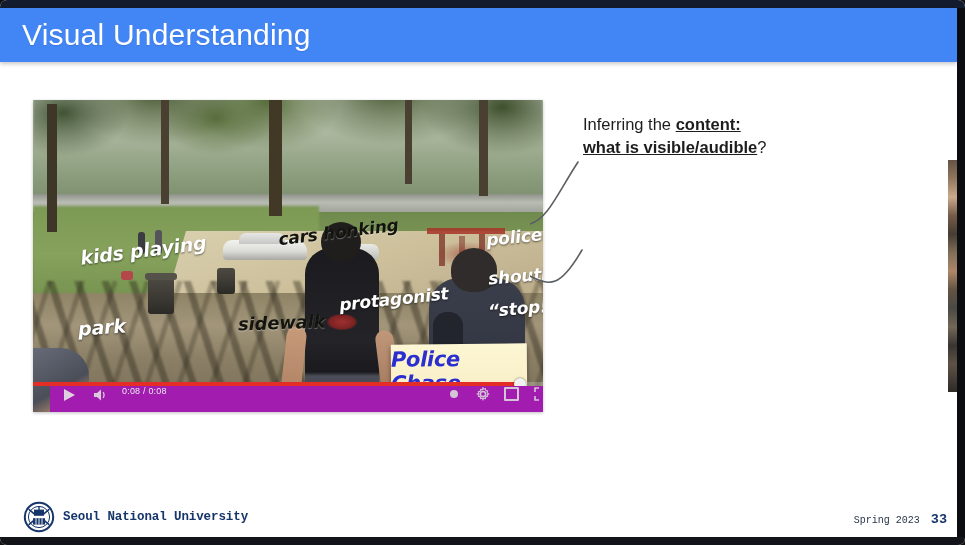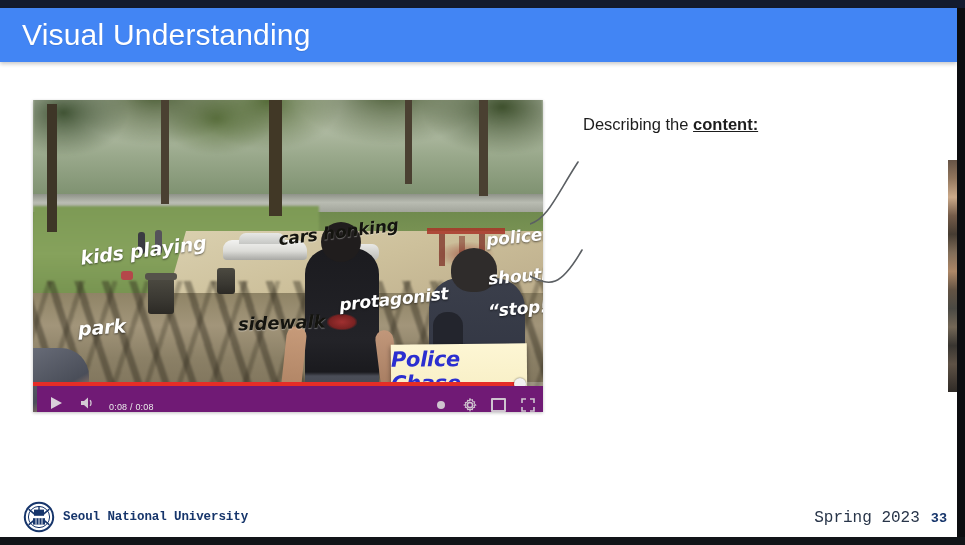--- a/index.html
+++ b/index.html
@@ -3,21 +3,21 @@
 <meta charset="utf-8">
 <title>Visual Understanding</title>
 <style>
   html,body{margin:0;padding:0;background:#111;}
   body{
     font-family:"Liberation Sans","DejaVu Sans",sans-serif;
     width:965px;height:545px;overflow:hidden;position:relative;
   }
   #slide{
     position:absolute;left:0;top:0;width:965px;height:545px;
-    background:#ffffff;overflow:hidden;
+    background:#ffffff;overflow:hidden;border-radius:7px;
   }
   
   .top-bezel{
     position:absolute;left:0;top:0;width:965px;height:8px;
     background:#131b2e;
   }
   .bottom-bezel{
     position:absolute;left:0;bottom:0;width:965px;height:8px;
     background:#111418;
   }
@@ -216,22 +216,22 @@
   
   .progress-row{
     position:absolute;left:0;bottom:26px;width:100%;height:4px;background:rgba(255,255,255,.22);
   }
   .progress-fill{position:absolute;left:0;top:0;height:100%;width:95.5%;background:#e52d27;}
   .progress-knob{
     position:absolute;left:94.3%;top:-4px;width:12px;height:12px;border-radius:50%;
     background:#f1f1f1;box-shadow:0 0 2px rgba(0,0,0,.6);
   }
   .ctrl-bar{
-    position:absolute;left:4px;bottom:0;width:100%;height:26px;
-    background:#701a75;display:flex;align-items:flex-end;
+    position:absolute;left:17px;bottom:0;width:100%;height:26px;
+    background:#a21caf;display:flex;align-items:flex-start;
   }
   .ctrl{display:flex;align-items:center;justify-content:center;opacity:.88;}
   .ctrl-play{margin-left:10px;width:18px;height:18px;}
   .ctrl-vol{margin-left:14px;width:18px;height:18px;}
   .ctrl-time{
     margin-left:12px;color:#eaeaea;font-size:9px;
     font-family:"Liberation Sans",sans-serif;letter-spacing:.2px;
   }
   .ctrl-right{margin-left:auto;display:flex;align-items:center;gap:14px;margin-right:12px;}
   .ctrl-right .ctrl{width:15px;height:15px;}
@@ -248,21 +248,21 @@
   
   .connectors{position:absolute;left:530px;top:100px;width:70px;height:300px;pointer-events:none;}
   
   .footer{position:absolute;left:11px;bottom:8px;width:964px;height:52px;font-family:Liberation Mono, monospace;}
   .logo-wrap{position:absolute;left:12px;bottom:4px;display:flex;align-items:center;gap:8px;}
   .crest{width:32px;height:32px;flex:none;}
   .uni-lines{display:flex;flex-direction:column;line-height:1.18;}
   .uni-1{font-size:12.5px;font-weight:700;color:#16356b;letter-spacing:-.1px;}
   .uni-2{font-size:11.5px;font-weight:400;color:#3a4a66;letter-spacing:-.1px;}
   .foot-right{position:absolute;right:28px;bottom:10px;display:flex;align-items:baseline;gap:11px;}
-  .term{font-size:16px;color:#283549;text-align:center;}
+  .term{font-size:10px;color:#283549;text-align:center;}
   .pageno{font-size:13.5px;color:#16356b;font-weight:700;}
 </style>
 </head>
 <body>
 
 <div id="slide">
 
   <div class="top-bezel"></div>
 
   <div class="title-banner">
@@ -355,21 +355,22 @@
       </div>
     </div>
   </div>
 
   <svg class="connectors" viewBox="0 0 70 300" preserveAspectRatio="none">
     <path d="M0 124 C18 118, 26 96, 48 62" fill="none" stroke="#5b5f63" stroke-width="1.6" stroke-linecap="round"></path>
     <path d="M0 176 C20 186, 30 188, 52 150" fill="none" stroke="#5b5f63" stroke-width="1.6" stroke-linecap="round"></path>
   </svg>
 
   <div class="explain" id="exp1">
-    <div><span>Describing the </span><b>content:</b></div>
+    <div><span>Inferring the </span><b>content:</b></div>
+    <div><b>what is visible/audible</b><span>?</span></div>
   </div>
   <div class="explain" id="exp2">
   </div>
 
   <div class="footer">
     <div class="logo-wrap">
       <svg class="crest" viewBox="0 0 32 32" aria-hidden="true">
         <circle cx="16" cy="16" r="14.2" fill="none" stroke="#16356b" stroke-width="2"></circle>
         <circle cx="16" cy="16" r="10.6" fill="none" stroke="#16356b" stroke-width="1"></circle>
         <path d="M6.2 8.6l5 4.2M25.8 8.6l-5 4.2M6.2 23.4l5-4.2M25.8 23.4l-5-4.2" stroke="#16356b" stroke-width="1.6" stroke-linecap="round"></path>

